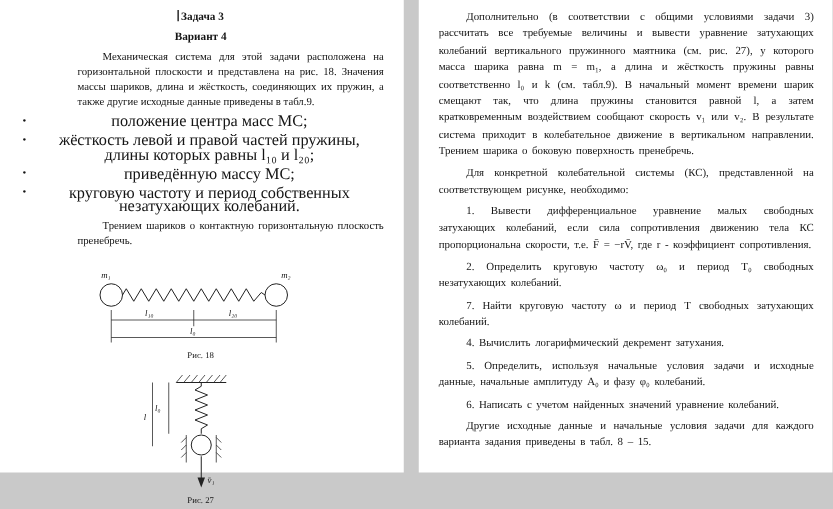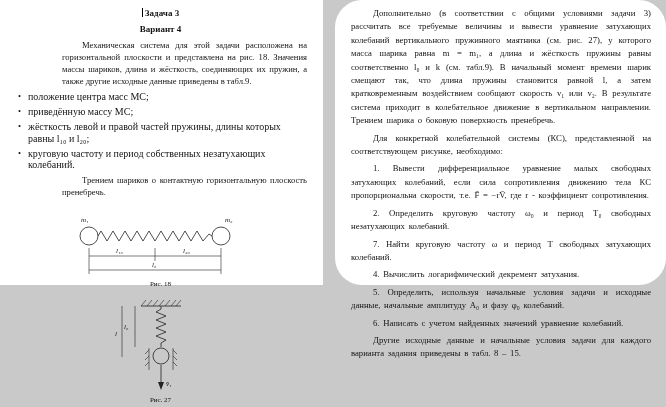--- a/index.html
+++ b/index.html
@@ -5,44 +5,44 @@
   * { margin:0; padding:0; box-sizing:border-box; }
   html,body { width:666px; height:407px; }
   body {
     background:#c9c9c9;
     font-family:"Liberation Serif", serif;
     color:#141414;
     position:relative;
     overflow:hidden;
   }
   .page {
-    position:absolute; top:0; height:285px; background:#ffffff;
+    position:absolute; top:0; height:378px; background:#ffffff;
   }
   #left-page  { left:0;   width:323px; padding:7px 16px 0 14px; }
-  #right-page { left:335px; width:331px; padding:7px 15px 0 16px;border-radius:27px; }
+  #right-page { left:335px; width:331px; padding:7px 15px 0 16px; }
 
   .doc-title {
     text-align:center; font-weight:bold; font-size:9px; line-height:12px;
     margin-bottom:4px;
   }
   .cursor {
     display:inline-block; width:1px; height:9px; background:#000;
     margin-right:2px; vertical-align:-1px;
   }
   .para {
     font-size:8.6px; line-height:12px; text-align:justify;
     text-indent:20px; margin-top:4px;margin-left:48px;
   }
   .label-line {
     font-size:8.6px; line-height:12px; margin-top:5px; text-indent:2px;
   }
   ul.bullets { list-style:none; margin:4px 0 0 4px; }
   ul.bullets li {
-    position:relative; padding-left:10px; font-size:10px;
-    line-height:11.5px; margin-bottom:3.5px; text-align:left;
+    position:relative; padding-left:10px; font-size:13px;
+    line-height:11.5px; margin-bottom:3.5px; text-align:center;
   }
   ul.bullets li::before {
     content:"•"; position:absolute; left:0; top:0; font-size:8.6px;
   }
   .note { margin-top:3px; }
 
   .fig { text-align:center; margin-top:8px; }
   .fig svg { display:block; margin:0 auto; }
   .fig-caption { font-size:7px; margin-top:0; }
   .svg-line { stroke:#222; stroke-width:0.8; fill:none; }
@@ -62,22 +62,22 @@
   <div class="doc-title">
     <span class="cursor"></span><span>Задача 3</span>
   </div>
   <div class="doc-title">Вариант 4</div>
 
   <p class="para">Механическая система для этой задачи расположена на горизонтальной плоскости и представлена на рис. 18. Значения массы шариков, длина и жёсткость, соединяющих их пружин, а также другие исходные данные приведены в табл.9.</p>
 
 
   <ul class="bullets">
     <li>положение центра масс МС;</li>
+    <li>жёсткость левой и правой частей пружины, длины которых равны l₁₀ и l₂₀;</li>
     <li>приведённую массу МС;</li>
-    <li>жёсткость левой и правой частей пружины, длины которых равны l₁₀ и l₂₀;</li>
     <li>круговую частоту и период собственных незатухающих колебаний.</li>
   </ul>
 
   <p class="para note">Трением шариков о контактную горизонтальную плоскость пренебречь.</p>
 
   <div class="fig">
     <svg width="175" height="74" viewBox="0 0 175 74">
 
       <text class="svg-label" x="8" y="16">m₁</text>
       <text class="svg-label" x="152" y="16">m₂</text>

